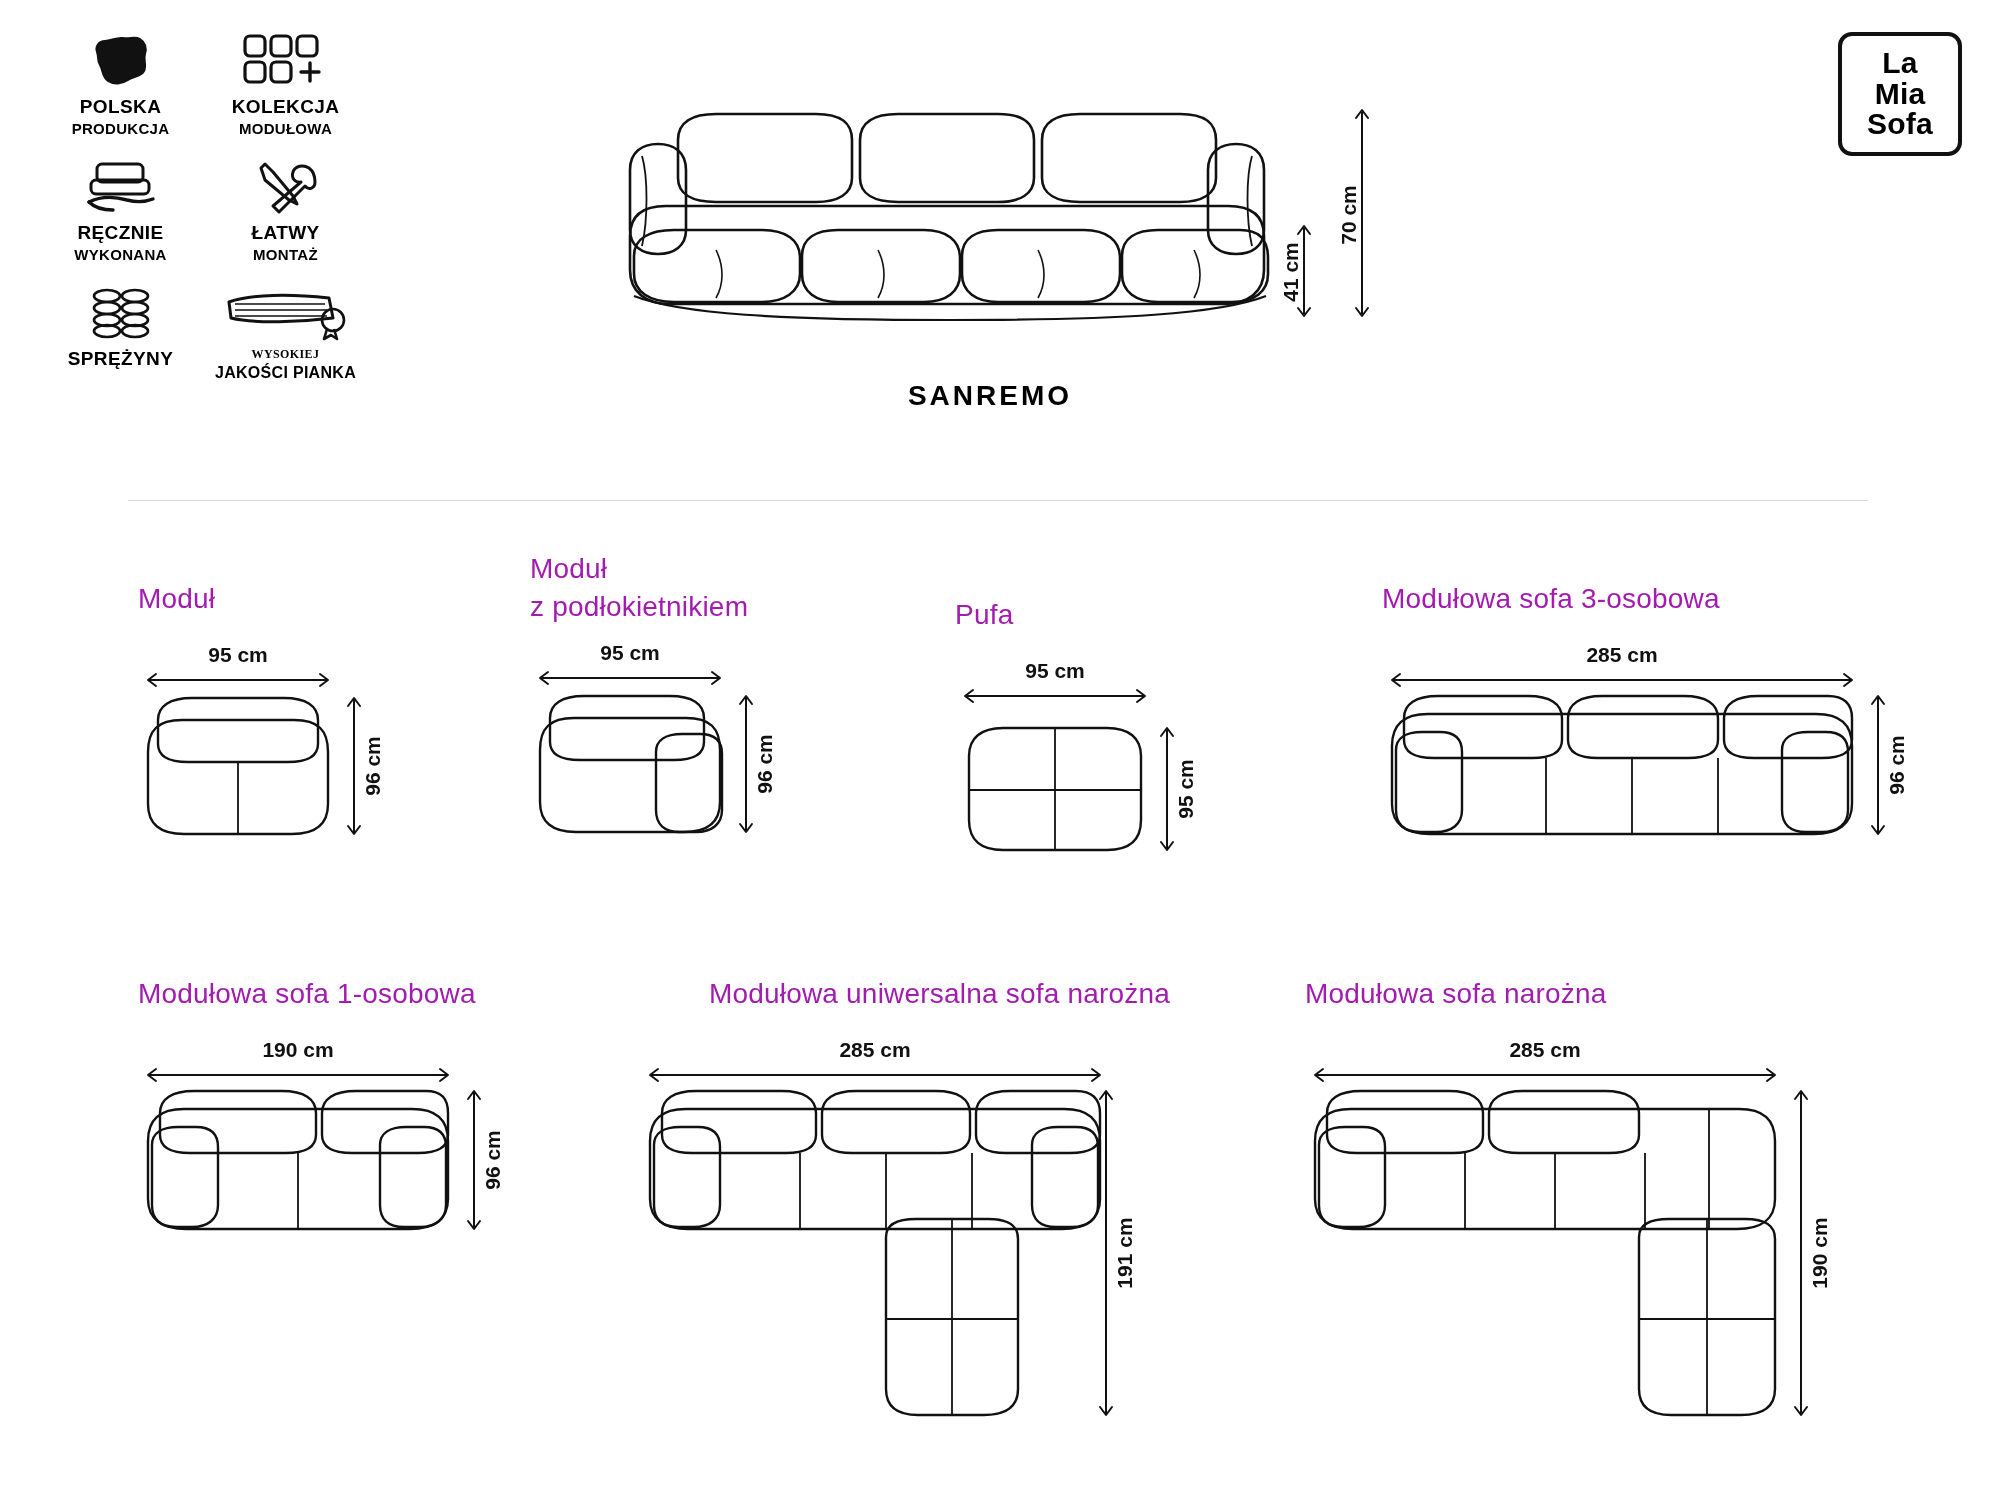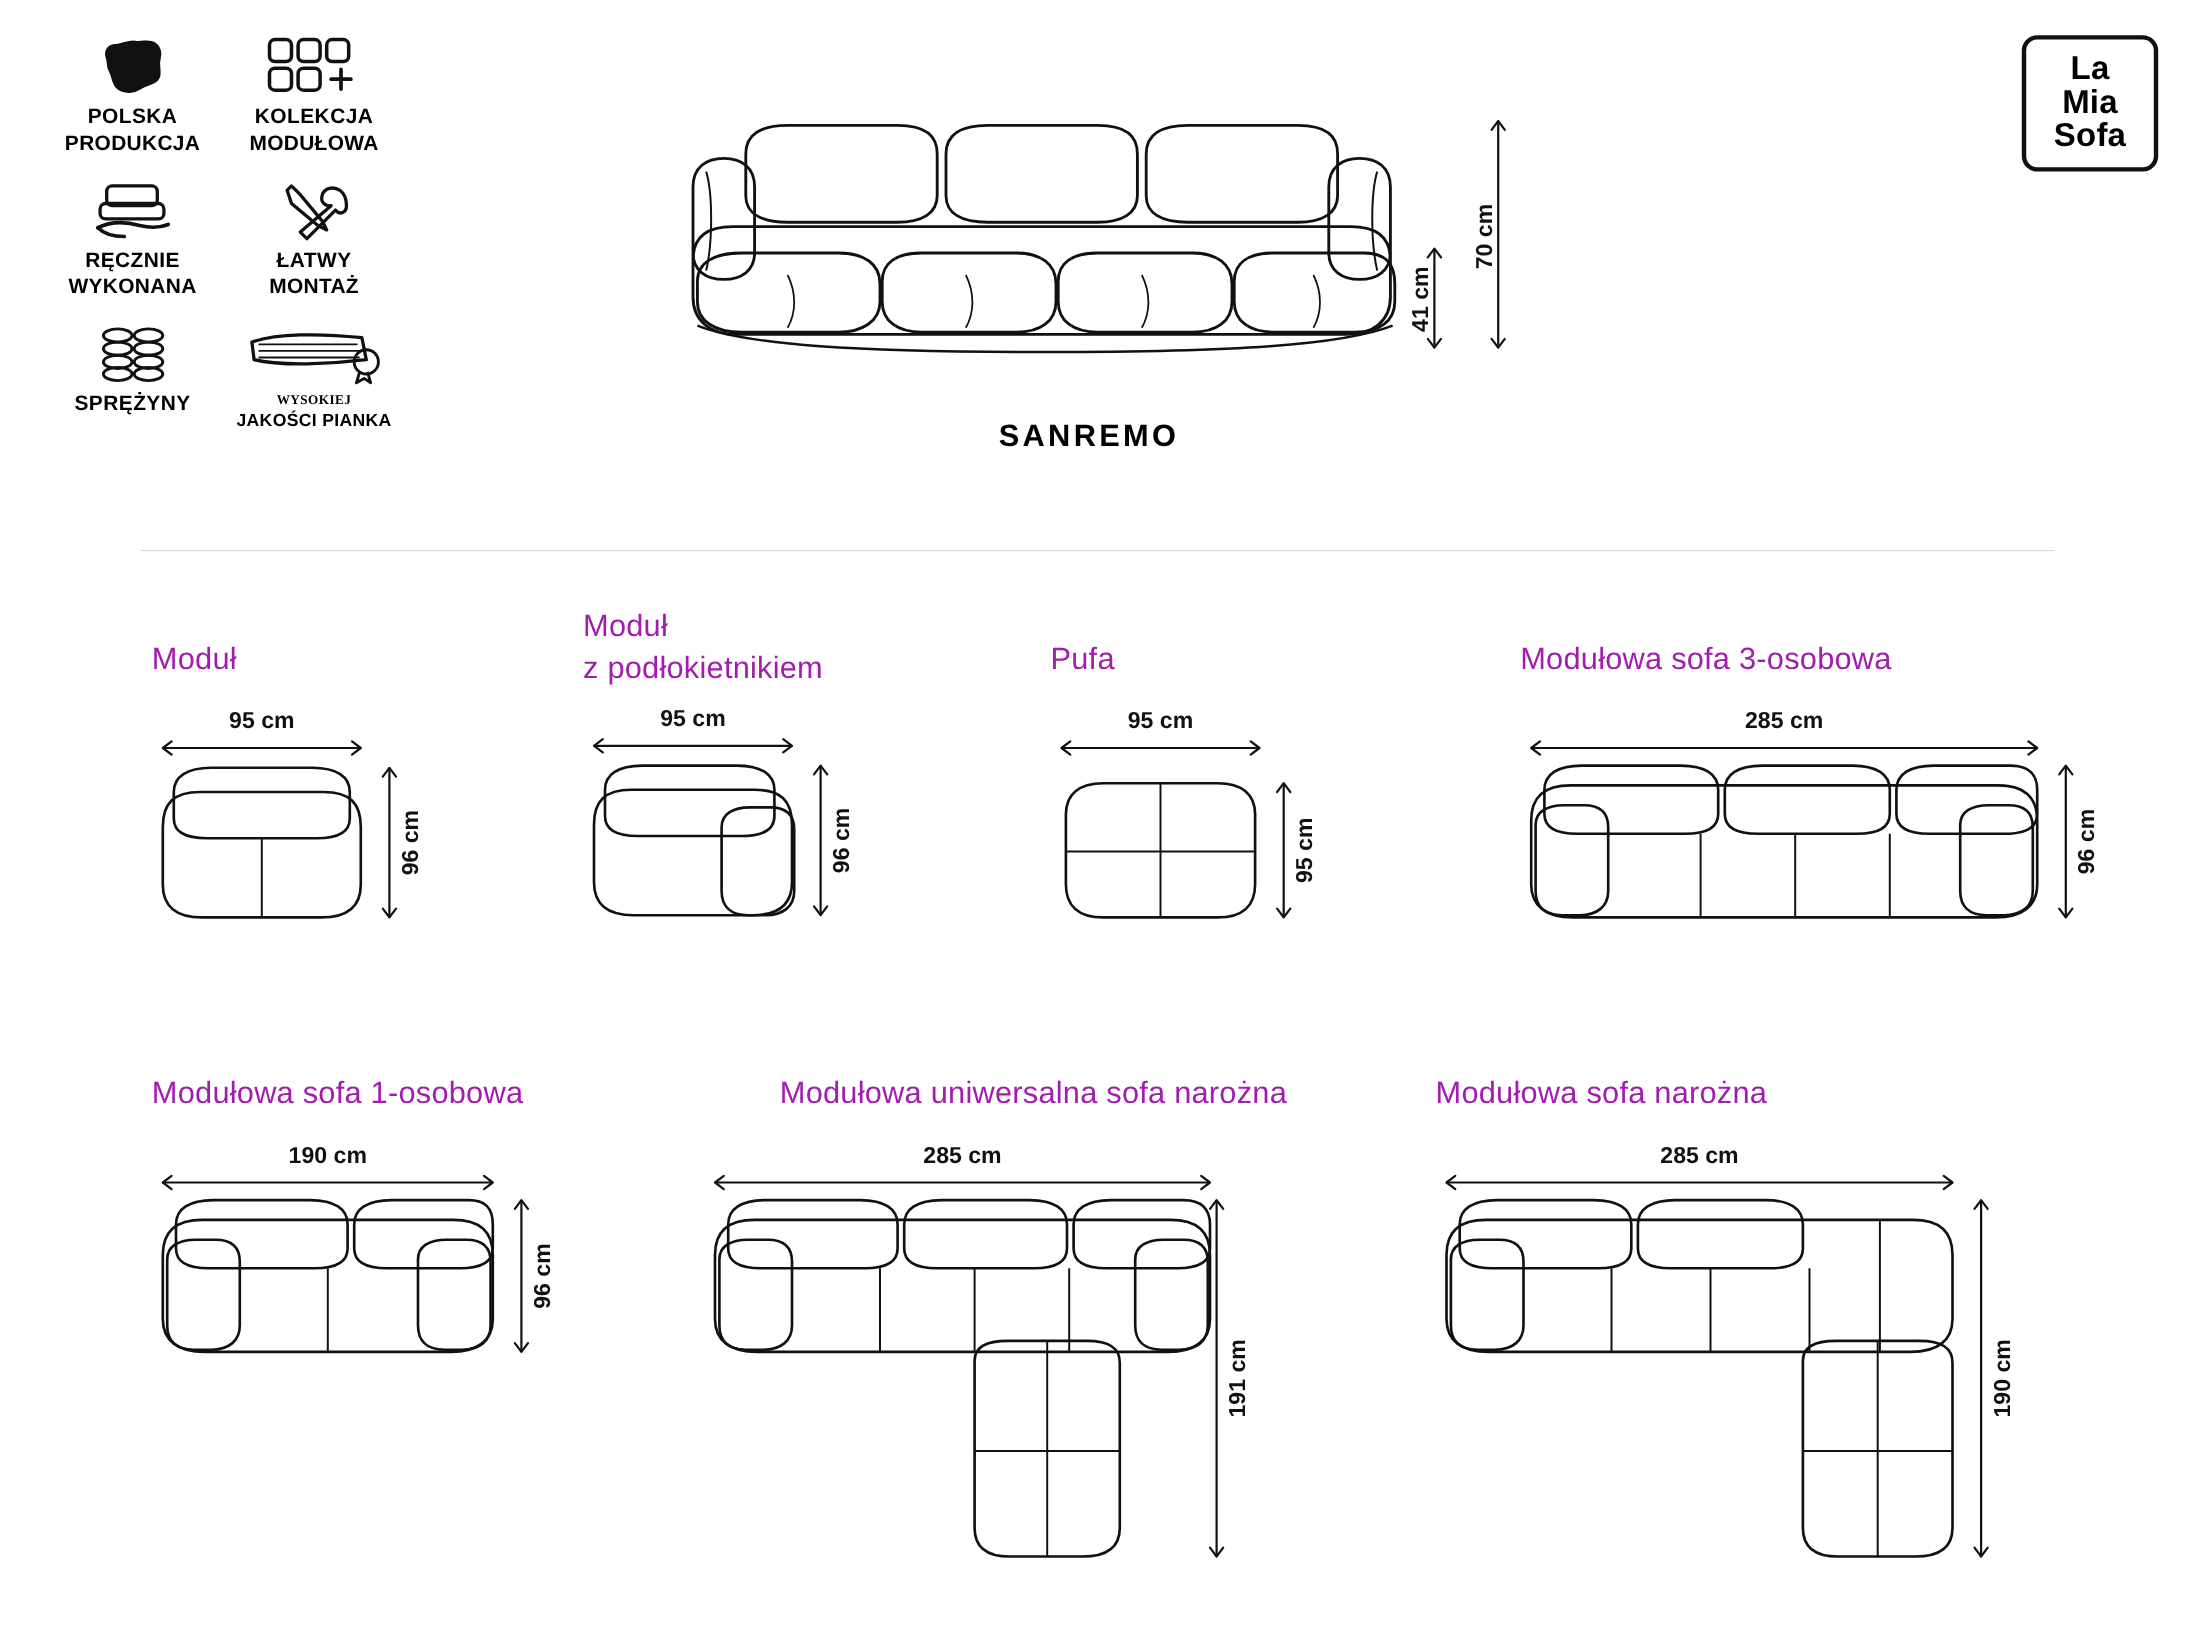--- a/index.html
+++ b/index.html
@@ -46,21 +46,21 @@
     justify-content: center;
   }
   .feature .l1 {
     font-size: 19px;
     font-weight: bold;
     letter-spacing: 0.4px;
     line-height: 1.15;
     margin-top: 4px;
   }
   .feature .l2 {
-    font-size: 19px;
+    font-size: 15px;
     font-weight: bold;
     letter-spacing: 0.3px;
     line-height: 1.2;
     margin-top: 2px;
   }
   .feature.small .l1 { font-size: 12px; font-family: Liberation Serif, serif; }
   .feature.small .l2 { font-size: 16px; }
   .feature-row.r1 { margin-bottom: 18px; }
   .feature-row.r2 { margin-bottom: 18px; }
 
@@ -356,21 +356,21 @@
         <g stroke="#111" stroke-width="2" fill="none">
           <path d="M216 70 v136"></path>
           <path d="M210 78 l6 -8 l6 8" stroke-linecap="round" stroke-linejoin="round"></path>
           <path d="M210 198 l6 8 l6 -8" stroke-linecap="round" stroke-linejoin="round"></path>
         </g>
         <text class="dimlabel" x="242" y="138" transform="rotate(-90 242 138)" text-anchor="middle">96 cm</text>
       </svg>
     </div>
   </div>
 
-  <div class="item" style="left:955px; top:580px;">
+  <div class="item" style="left:955px; top:596px;">
     <div class="item-title">Pufa</div>
     <div class="item-figure">
       <svg width="250" height="240" viewBox="0 0 250 240">
         <g stroke="#111" stroke-width="2" fill="none">
           <path d="M10 62 h180"></path>
           <path d="M18 56 l-8 6 l8 6" stroke-linecap="round" stroke-linejoin="round"></path>
           <path d="M182 56 l8 6 l-8 6" stroke-linecap="round" stroke-linejoin="round"></path>
         </g>
         <text class="dimlabel" x="100" y="44" text-anchor="middle">95 cm</text>
 

